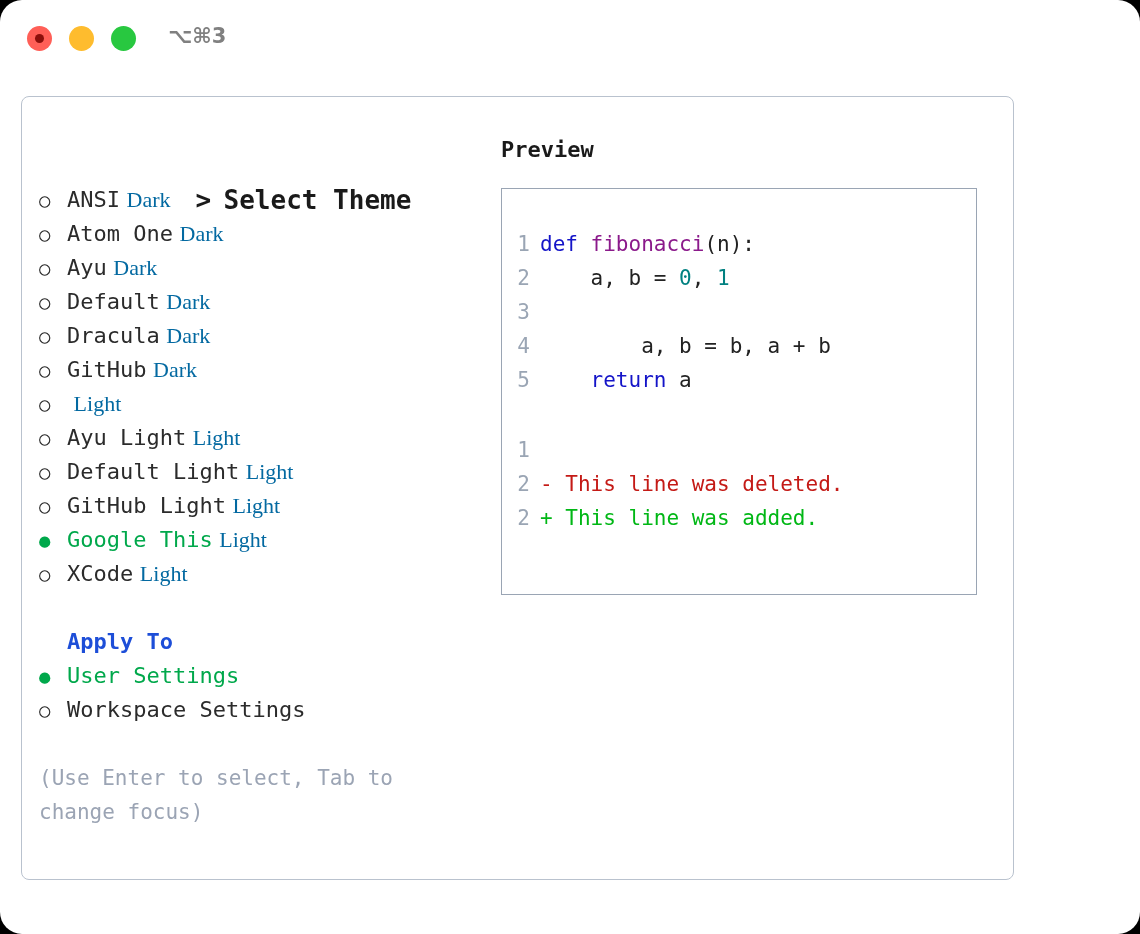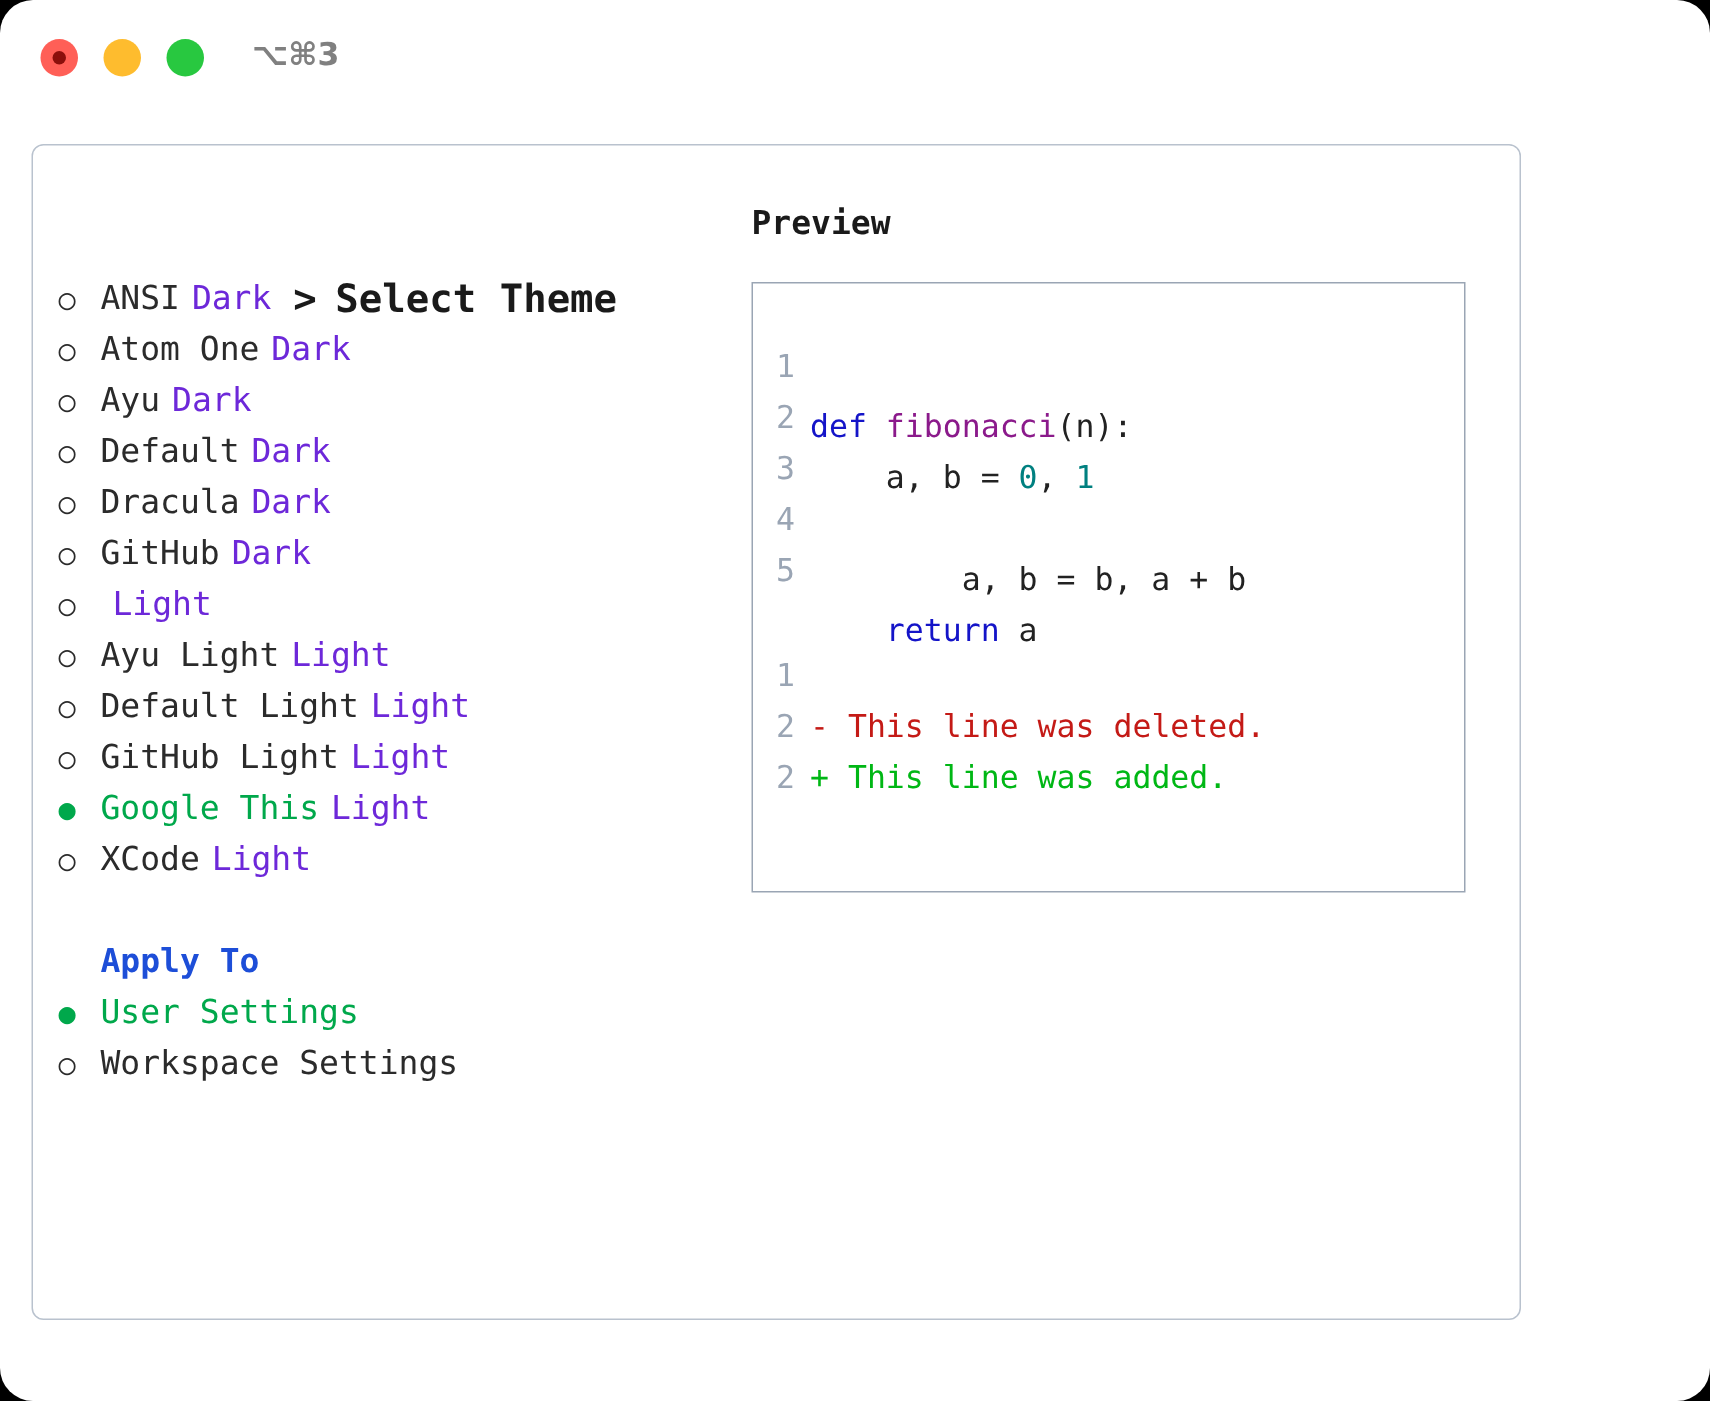--- a/index.html
+++ b/index.html
@@ -126,22 +126,23 @@
     font-size: 19px;
     line-height: 34px;
     color: #2b2b2b;
   }
   .bullet.sel {
     color: #00a84b;
   }
   .opt-label { color: #2b2b2b; }
   .opt-row.sel .opt-label { color: #00a84b; }
   .opt-tag {
-    color: #6d28d9;
+    color: #0369a1;
     margin-left: 0.6ch;
+    font-family: Liberation Serif, serif;
   }
 
   .spacer-row { height: 34px; }
 
   .subsection-head {
     height: 34px;
     line-height: 34px;
     font-size: 22px;
     font-weight: bold;
     color: #1d4ed8;
@@ -190,21 +191,21 @@
     display: flex;
   }
   .ln {
     width: 38px;
     flex: 0 0 38px;
     text-align: right;
     color: #9aa5b4;
     padding-right: 10px;
     box-sizing: border-box;
   }
-  .code-txt { color: #222222; margin-top: 40px; }
+  .code-txt { color: #222222; }
 
   .tok-kw   { color: #1414c8; }
   .tok-fn   { color: #8b1a8b; }
   .tok-num  { color: #008080; }
   .tok-pl   { color: #222222; }
 
   .diff-gap { height: 36px; }
   .diff-ctx { color: #6b7280; }
   .diff-del { color: #c41a16; }
   .diff-add { color: #00b715; }
@@ -249,20 +250,21 @@
 
         <div class="spacer-row"></div>
 
         <div class="subsection-head">Apply To</div>
 
         <div id="apply-list">
             <div class="opt-row sel"><span class="bullet sel">●</span><span class="opt-label">User Settings</span></div>
             <div class="opt-row"><span class="bullet">○</span><span class="opt-label">Workspace Settings</span></div>
           </div>
 
+        <div class="hint">(Use Enter to select, Tab to change focus)</div>
       </div>
 
       <div class="right-col">
         <div class="preview-title">Preview</div>
         <div class="preview-box">
           <div id="code-block">
               <div class="code-line"><span class="ln">1</span><span class="code-txt"><span class="tok-kw">def </span><span class="tok-fn">fibonacci</span><span class="tok-pl">(n):</span></span></div>
               <div class="code-line"><span class="ln">2</span><span class="code-txt"><span class="tok-pl">    a, b = </span><span class="tok-num">0</span><span class="tok-pl">, </span><span class="tok-num">1</span></span></div>
               <div class="code-line"><span class="ln">3</span></div>
               <div class="code-line"><span class="ln">4</span><span class="code-txt"><span class="tok-pl">        a, b = b, a + b</span></span></div>

